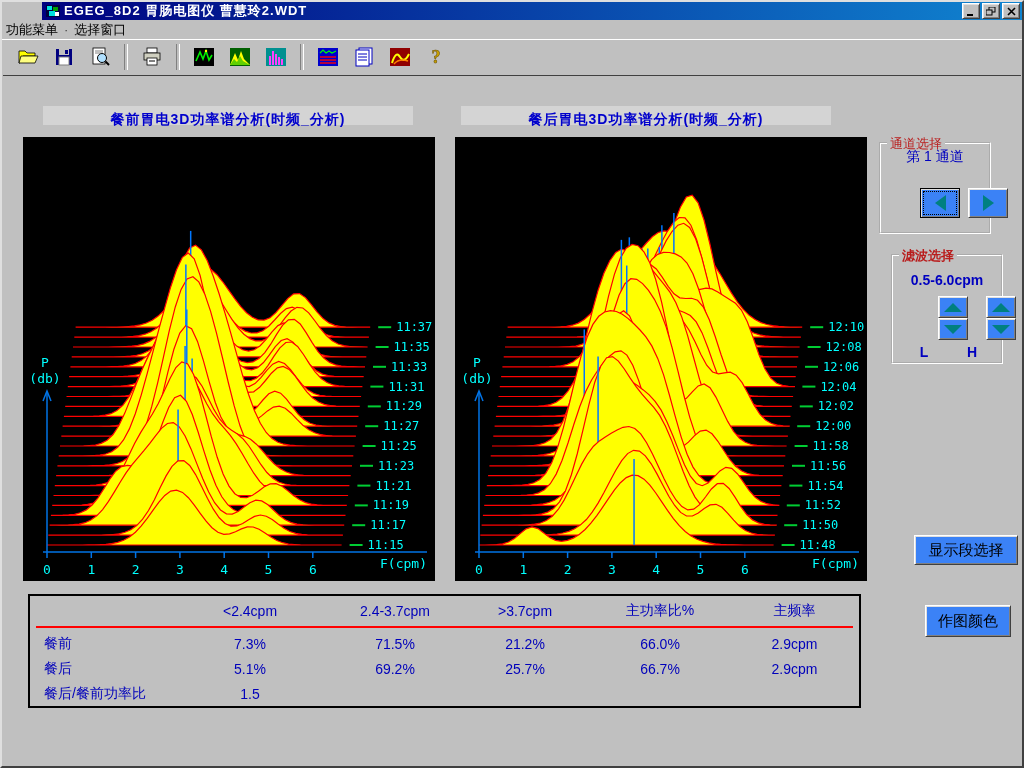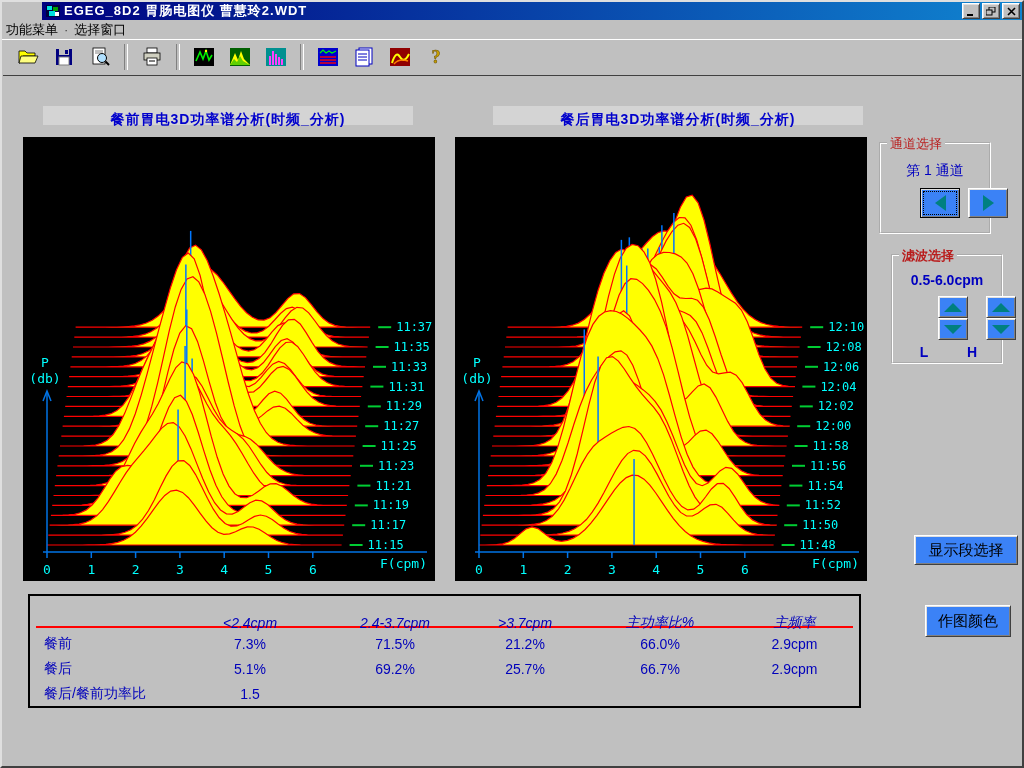--- a/index.html
+++ b/index.html
@@ -195,21 +195,21 @@
       <span class="tb-btn">
         <svg width="22" height="20" viewBox="0 0 22 20">
           <text x="11" y="16" font-size="18" font-weight="bold" fill="#c8a000" stroke="#604800" stroke-width="0.5" text-anchor="middle" font-family="Liberation Serif,serif">?</text>
         </svg>
       </span>
     </div>
 
   <div class="client">
 
     <div class="chart-title" style="left:40px;width:370px;">餐前胃电3D功率谱分析(时频_分析)</div>
-    <div class="chart-title" style="left:458px;width:370px;margin-left:32px;">餐后胃电3D功率谱分析(时频_分析)</div>
+    <div class="chart-title" style="left:458px;width:370px;">餐后胃电3D功率谱分析(时频_分析)</div>
 
     <svg id="chart0" class="chart-panel" style="left:20px;" viewBox="0 0 412 444">
         <path d="M52.6 190.2 L52.6 190.2 L58.5 190.2 L64.4 190.2 L70.3 190.2 L76.2 190.2 L82.1 190.2 L88.0 190.1 L93.8 190.1 L99.7 189.9 L105.6 189.6 L111.5 188.9 L117.4 187.8 L123.3 186.0 L129.2 183.2 L135.1 179.1 L141.0 173.5 L146.9 166.6 L152.8 158.5 L158.7 150.0 L164.5 141.9 L170.4 135.4 L176.3 131.3 L182.2 130.3 L188.1 132.5 L194.0 137.7 L199.9 145.0 L205.8 153.3 L211.7 161.7 L217.6 169.4 L223.5 175.7 L229.4 180.3 L235.2 182.8 L241.1 183.1 L247.0 180.7 L252.9 175.6 L258.8 168.6 L264.7 161.6 L270.6 156.9 L276.5 156.6 L282.4 160.6 L288.3 167.6 L294.2 175.2 L300.1 181.6 L306.0 185.9 L311.8 188.3 L317.7 189.5 L323.6 190.0 L329.5 190.1 L335.4 190.2 L341.3 190.2 L347.2 190.2 L347.2 190.2 Z" fill="#ffff00" stroke="#ff0000" stroke-width="1.2"></path>
         <line x1="355.195" y1="190.2" x2="368.195" y2="190.2" stroke="#00cc33" stroke-width="2"></line>
         <text x="373.195" y="194.2" fill="#00ffff" font-size="12" font-family="&quot;DejaVu Sans Mono&quot;,monospace">11:37</text>
         <path d="M51.3 200.1 L51.3 200.1 L57.2 200.1 L63.1 200.1 L69.0 200.1 L74.9 200.1 L80.8 200.1 L86.7 200.1 L92.5 200.1 L98.4 200.0 L104.3 199.8 L110.2 199.4 L116.1 198.7 L122.0 197.2 L127.9 194.8 L133.8 191.0 L139.7 185.4 L145.6 178.2 L151.5 169.7 L157.4 160.8 L163.2 152.9 L169.1 147.3 L175.0 145.1 L180.9 146.9 L186.8 152.1 L192.7 159.9 L198.6 168.8 L204.5 177.4 L210.4 184.7 L216.3 190.4 L222.2 194.1 L228.1 196.0 L233.9 195.9 L239.8 193.7 L245.7 189.2 L251.6 183.0 L257.5 176.5 L263.4 171.6 L269.3 170.1 L275.2 172.8 L281.1 178.5 L287.0 185.3 L292.9 191.3 L298.8 195.5 L304.7 198.0 L310.5 199.3 L316.4 199.8 L322.3 200.0 L328.2 200.1 L334.1 200.1 L340.0 200.1 L345.9 200.1 L345.9 200.1 Z" fill="#ffff00" stroke="#ff0000" stroke-width="1.2"></path>
         <path d="M50.0 210.0 L50.0 210.0 L55.9 210.0 L61.8 210.0 L67.7 210.0 L73.6 210.0 L79.5 210.0 L85.4 210.0 L91.2 209.9 L97.1 209.8 L103.0 209.6 L108.9 209.2 L114.8 208.4 L120.7 206.9 L126.6 204.4 L132.5 200.6 L138.4 195.1 L144.3 187.8 L150.2 179.0 L156.1 169.4 L161.9 160.0 L167.8 152.2 L173.7 147.3 L179.6 146.1 L185.5 148.8 L191.4 155.0 L197.3 163.6 L203.2 173.2 L209.1 182.6 L215.0 190.8 L220.9 197.2 L226.8 201.6 L232.6 203.8 L238.5 203.8 L244.4 201.2 L250.3 196.1 L256.2 188.9 L262.1 180.9 L268.0 174.0 L273.9 170.3 L279.8 171.0 L285.7 175.9 L291.6 183.5 L297.5 191.7 L303.4 198.7 L309.2 203.8 L315.1 207.0 L321.0 208.7 L326.9 209.5 L332.8 209.8 L338.7 209.9 L344.6 210.0 L344.6 210.0 Z" fill="#ffff00" stroke="#ff0000" stroke-width="1.2"></path>
         <line x1="352.59499999999997" y1="210" x2="365.59499999999997" y2="210" stroke="#00cc33" stroke-width="2"></line>
         <text x="370.59499999999997" y="214" fill="#00ffff" font-size="12" font-family="&quot;DejaVu Sans Mono&quot;,monospace">11:35</text>
         <path d="M48.7 219.9 L48.7 219.9 L54.6 219.9 L60.5 219.9 L66.4 219.9 L72.3 219.9 L78.2 219.9 L84.1 219.9 L89.9 219.9 L95.8 219.8 L101.7 219.6 L107.6 219.2 L113.5 218.3 L119.4 216.8 L125.3 214.1 L131.2 209.9 L137.1 203.9 L143.0 196.0 L148.9 186.7 L154.8 177.0 L160.6 168.4 L166.5 162.3 L172.4 159.9 L178.3 161.8 L184.2 167.6 L190.1 176.1 L196.0 185.7 L201.9 195.1 L207.8 203.1 L213.7 209.1 L219.6 212.8 L225.5 214.1 L231.3 212.8 L237.2 208.7 L243.1 202.3 L249.0 194.8 L254.9 188.6 L260.8 185.9 L266.7 187.8 L272.6 193.6 L278.5 201.2 L284.4 208.4 L290.3 213.7 L296.2 217.0 L302.1 218.7 L307.9 219.5 L313.8 219.8 L319.7 219.9 L325.6 219.9 L331.5 219.9 L337.4 219.9 L343.3 219.9 L343.3 219.9 Z" fill="#ffff00" stroke="#ff0000" stroke-width="1.2"></path>
@@ -362,21 +362,21 @@
         <text x="289.79999999999995" y="437" fill="#00ffff" font-size="13" text-anchor="middle" font-family="&quot;DejaVu Sans Mono&quot;,monospace">6</text>
         <text x="404" y="431" fill="#00ffff" font-size="13" text-anchor="end" font-family="&quot;DejaVu Sans Mono&quot;,monospace">F(cpm)</text>
         <line x1="24" y1="415" x2="24" y2="256" stroke="#0073e6" stroke-width="1.5"></line>
         <path d="M20 264 L24 254 L28 264" fill="none" stroke="#0073e6" stroke-width="1.5"></path>
         <text x="22" y="230" fill="#00ffff" font-size="13" text-anchor="middle" font-family="&quot;DejaVu Sans Mono&quot;,monospace">P</text>
         <text x="22" y="246" fill="#00ffff" font-size="13" text-anchor="middle" font-family="&quot;DejaVu Sans Mono&quot;,monospace">(db)</text>
       </svg>
 
     <div class="groupbox" style="left:876px;top:66px;width:112px;height:92px;">
       <span class="gb-label">通道选择</span>
-      <div class="blue-text" style="position:absolute;left:0;right:0;top:18px;">第 1 通道</div>
+      <div class="blue-text" style="position:absolute;left:0;right:0;top:4px;">第 1 通道</div>
       <div class="btn3d focus-ring" style="position:absolute;left:10px;top:44px;width:40px;height:30px;">
         <span class="tri-left"></span>
       </div>
       <div class="btn3d" style="position:absolute;left:58px;top:44px;width:40px;height:30px;">
         <span class="tri-right"></span>
       </div>
     </div>
 
     <div class="groupbox" style="left:888px;top:178px;width:112px;height:110px;font-weight:bold;">
       <span class="gb-label">滤波选择</span>
@@ -399,21 +399,21 @@
       </div>
       <div class="blue-text" style="position:absolute;left:16px;top:88px;width:30px;">L</div>
       <div class="blue-text" style="position:absolute;left:64px;top:88px;width:30px;">H</div>
     </div>
 
     <div class="btn3d push-btn" style="left:882px;top:459px;width:104px;height:30px;">显示段选择</div>
     <div class="btn3d push-btn" style="left:893px;top:529px;width:86px;height:32px;">作图颜色</div>
 
     <div class="result-table">
       <div class="tbl-line"></div>
-    <div class="tbl-row" style="top: 15px; font-style: italic;">
+    <div class="tbl-row" style="top: 3px;">
           <div class="c0"></div>
           <div>&lt;2.4cpm</div>
           <div>2.4-3.7cpm</div>
           <div>&gt;3.7cpm</div>
           <div>主功率比%</div>
           <div>主频率</div>
         </div>
         <div class="tbl-row" style="top: 36px;">
           <div class="c0">餐前</div>
           <div>7.3%</div>

